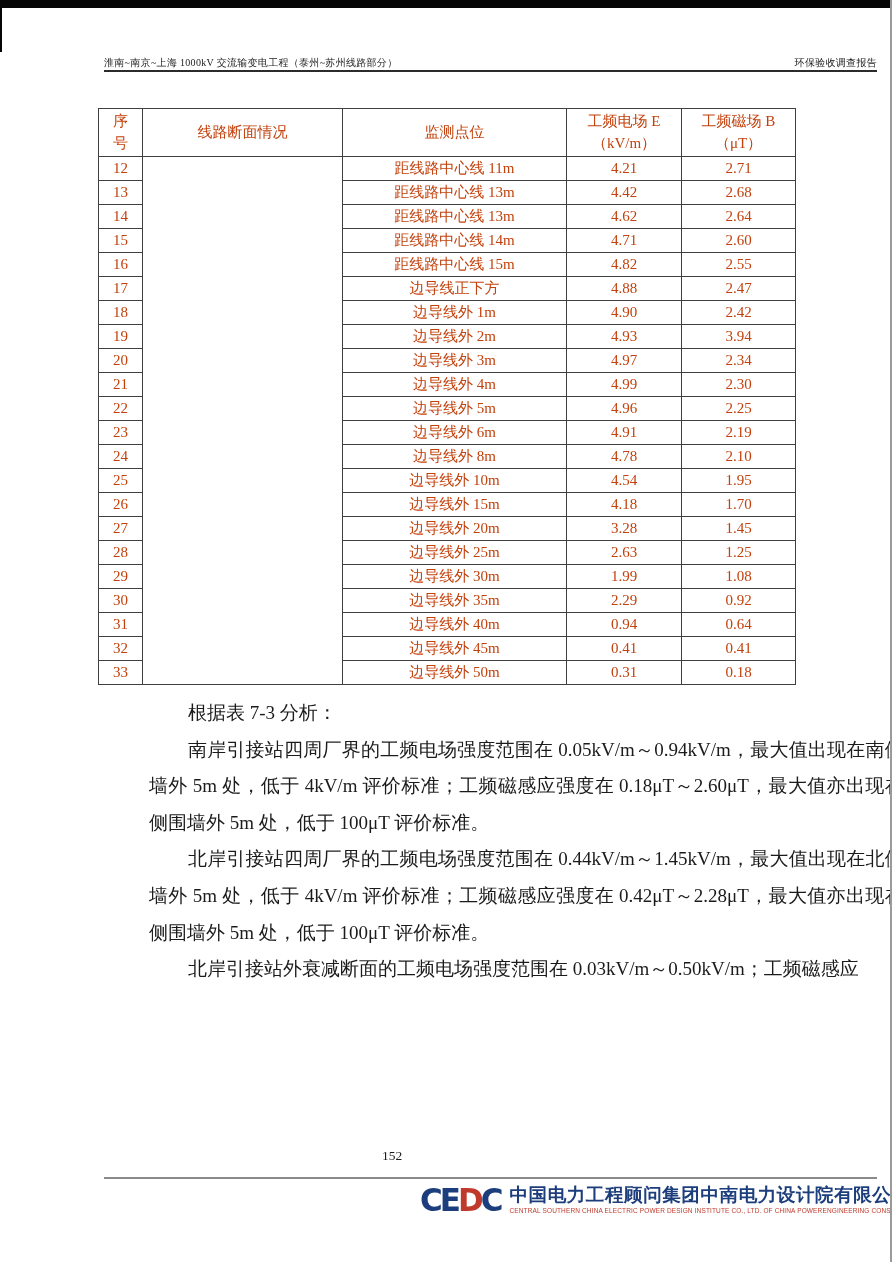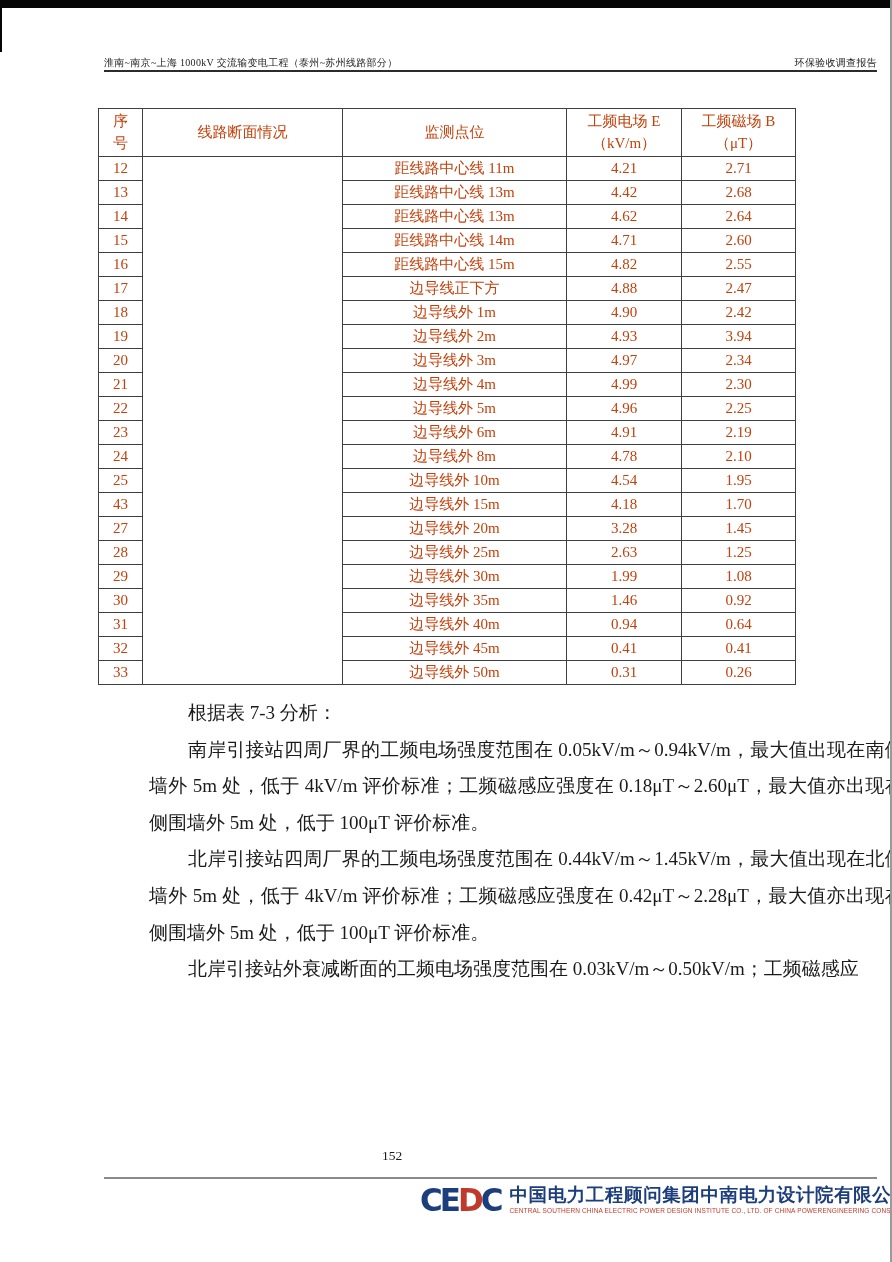--- a/index.html
+++ b/index.html
@@ -186,21 +186,21 @@
       <td>4.78</td>
       <td>2.10</td>
     </tr>
           <tr class="data-row">
       <td>25</td>
       <td>边导线外 10m</td>
       <td>4.54</td>
       <td>1.95</td>
     </tr>
           <tr class="data-row">
-      <td>43</td>
+      <td>26</td>
       <td>边导线外 15m</td>
       <td>4.18</td>
       <td>1.70</td>
     </tr>
           <tr class="data-row">
       <td>27</td>
       <td>边导线外 20m</td>
       <td>3.28</td>
       <td>1.45</td>
     </tr>
@@ -212,40 +212,40 @@
     </tr>
           <tr class="data-row">
       <td>29</td>
       <td>边导线外 30m</td>
       <td>1.99</td>
       <td>1.08</td>
     </tr>
           <tr class="data-row">
       <td>30</td>
       <td>边导线外 35m</td>
-      <td>1.46</td>
+      <td>2.29</td>
       <td>0.92</td>
     </tr>
           <tr class="data-row">
       <td>31</td>
       <td>边导线外 40m</td>
       <td>0.94</td>
       <td>0.64</td>
     </tr>
           <tr class="data-row">
       <td>32</td>
       <td>边导线外 45m</td>
       <td>0.41</td>
       <td>0.41</td>
     </tr>
           <tr class="data-row">
       <td>33</td>
       <td>边导线外 50m</td>
       <td>0.31</td>
-      <td>0.26</td>
+      <td>0.18</td>
     </tr>
         </tbody>
     </table>
   </div>
 
   <div class="paragraphs">
     <p>根据表 7-3 分析：</p>
     <p>南岸引接站四周厂界的工频电场强度范围在 0.05kV/m～0.94kV/m，最大值出现在南侧围墙外 5m 处，低于 4kV/m 评价标准；工频磁感应强度在 0.18μT～2.60μT，最大值亦出现在南侧围墙外 5m 处，低于 100μT 评价标准。</p>
     <p>北岸引接站四周厂界的工频电场强度范围在 0.44kV/m～1.45kV/m，最大值出现在北侧围墙外 5m 处，低于 4kV/m 评价标准；工频磁感应强度在 0.42μT～2.28μT，最大值亦出现在北侧围墙外 5m 处，低于 100μT 评价标准。</p>
     <p>北岸引接站外衰减断面的工频电场强度范围在 0.03kV/m～0.50kV/m；工频磁感应</p>

